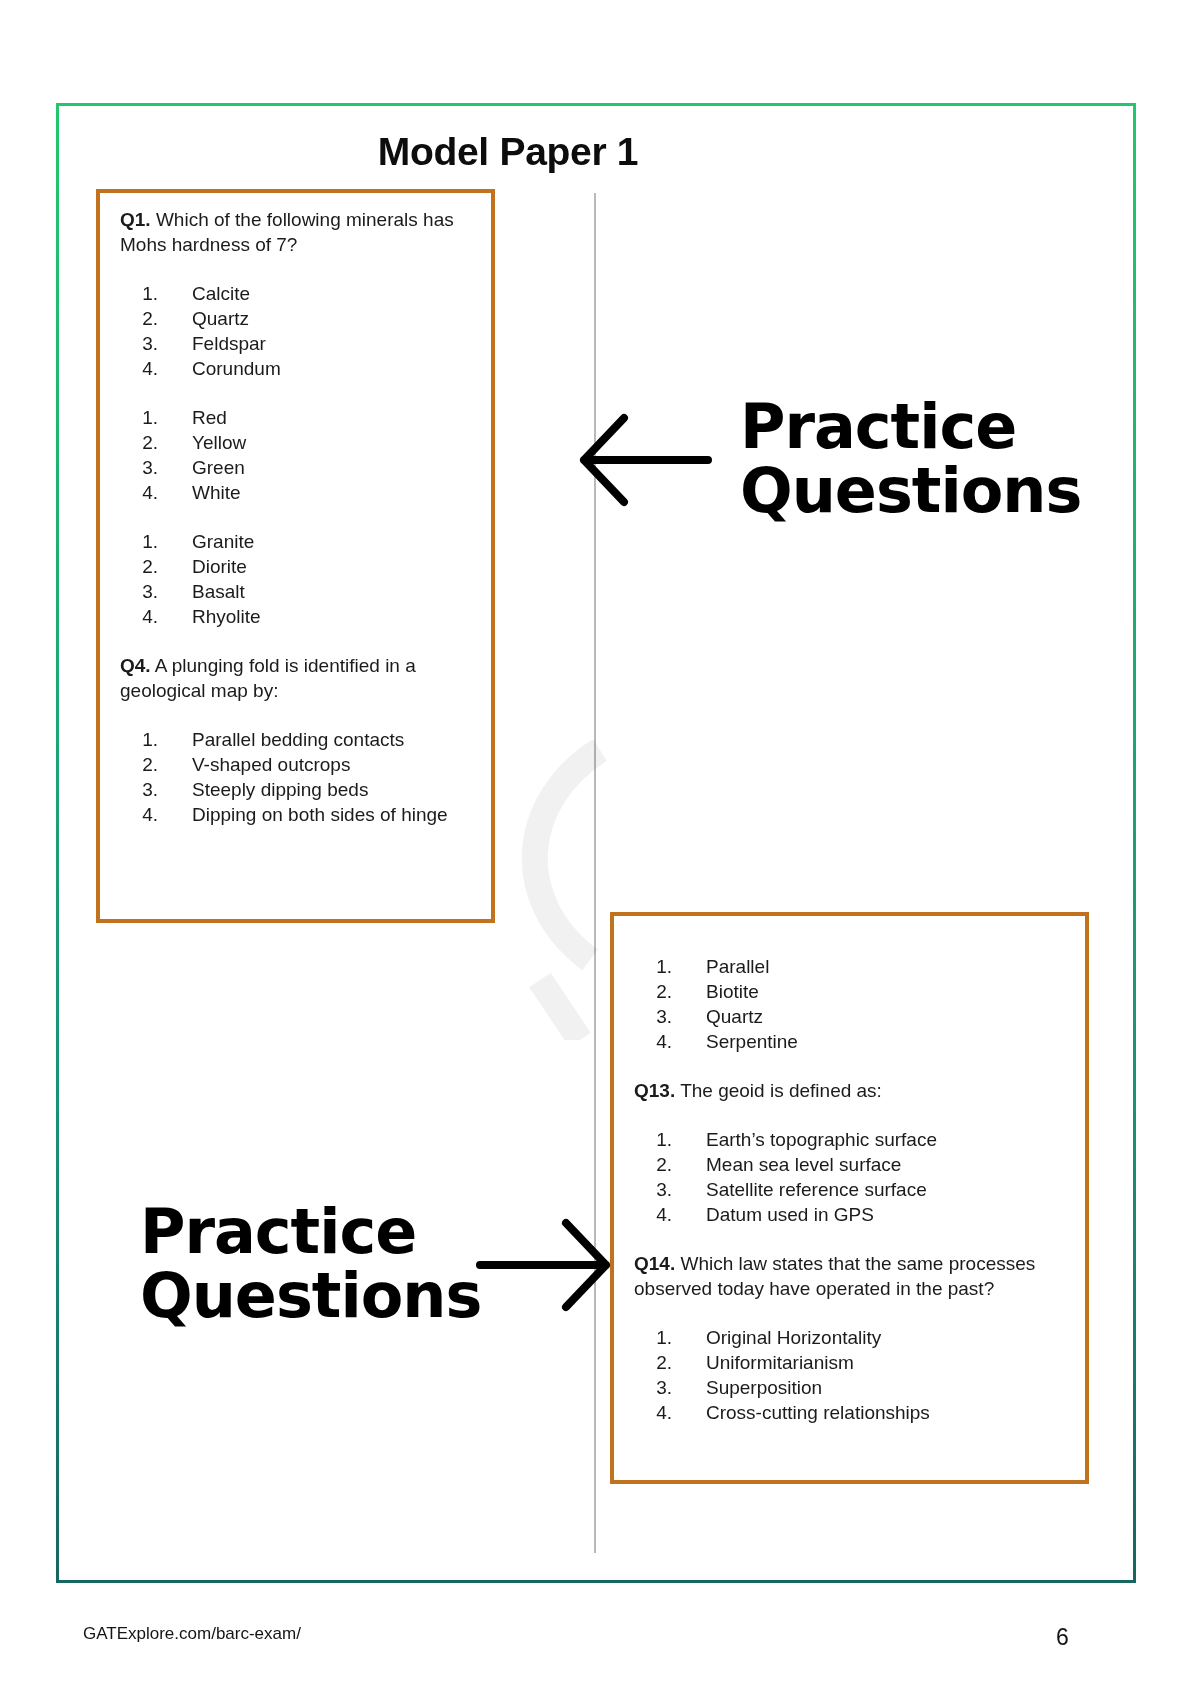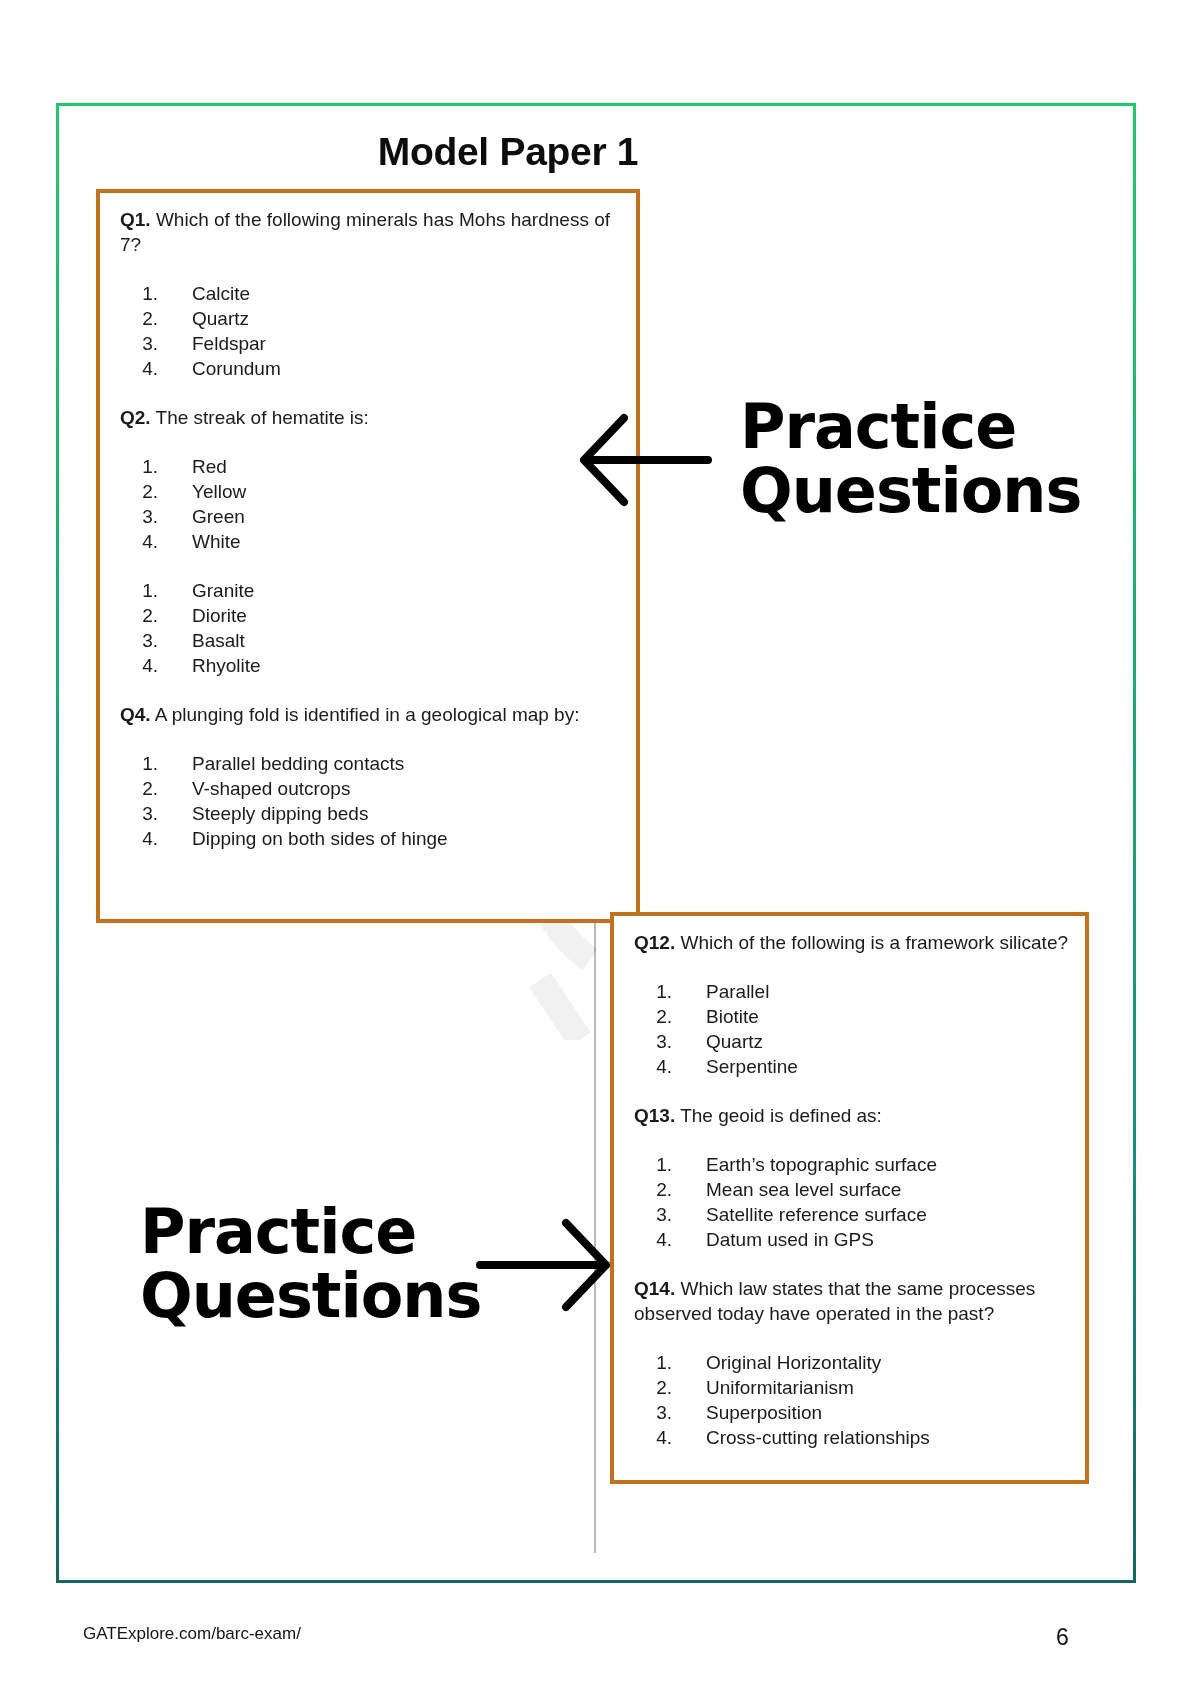--- a/index.html
+++ b/index.html
@@ -5,21 +5,21 @@
   html, body { margin: 0; padding: 0; background: #ffffff; }
   body { width: 1192px; height: 1684px; position: relative; overflow: hidden;
          font-family: "Liberation Sans", sans-serif; color: #111; }
   .frame { position: absolute; left: 56px; top: 103px; width: 1074px; height: 1474px;
            border: 3px solid #1fc26a;
            border-image: linear-gradient(to bottom, #22c76d, #1a8f78 70%, #17665f) 1; }
   .title { position: absolute; left: 0; width: 1016px; top: 130px; text-align: center;
            font-size: 39px; font-weight: bold; letter-spacing: -0.3px; color: #0d0d0d; }
   .divider { position: absolute; left: 594px; top: 193px; width: 2px; height: 1360px; background: #b9b9b9; }
   .qbox { position: absolute; border: 4px solid #c0721f; background: #fff; box-sizing: border-box; }
-  .qbox.left { left: 96px; top: 189px; width: 544px; height: 734px; padding: 14px 16px 0 20px; }
+  .qbox.left { left: 96px; top: 189px; width: 399px; height: 734px; padding: 14px 16px 0 20px; }
   .qbox.right { left: 610px; top: 912px; width: 479px; height: 572px; padding: 14px 16px 0 20px; }
   .question { margin: 0; }
   .qtext { font-size: 19px; line-height: 25px; color: #1b1b1b; }
   .qnum { font-weight: bold; }
   .options { list-style: none; margin: 24px 0 24px 0; padding: 0; }
   .options li { font-size: 19px; line-height: 25px; display: flex; color: #1b1b1b; }
   .opt-n { width: 38px; text-align: right; padding-right: 0; margin-left: 0; box-sizing: border-box; }
   .opt-t { margin-left: 34px; text-align: right; }
   .callout { position: absolute; font-family: "DejaVu Sans", sans-serif; font-weight: bold;
              font-size: 62px; line-height: 64px; color: #000; letter-spacing: -1px; }
@@ -61,21 +61,20 @@
           <span class="opt-n">3.</span>
           <span class="opt-t">Feldspar</span>
         </li>
         <li>
           <span class="opt-n">4.</span>
           <span class="opt-t">Corundum</span>
         </li>
       </ul>
   </div>
     <div class="question">
-    <div class="qtext"><span class="qnum">Q2.</span><span class="qbody"> The streak of hematite is:</span></div>
     <ul class="options">
         <li>
           <span class="opt-n">1.</span>
           <span class="opt-t">Red</span>
         </li>
         <li>
           <span class="opt-n">2.</span>
           <span class="opt-t">Yellow</span>
         </li>
         <li>
@@ -126,21 +125,20 @@
         <li>
           <span class="opt-n">4.</span>
           <span class="opt-t">Dipping on both sides of hinge</span>
         </li>
       </ul>
   </div>
   </div>
 
 <div class="qbox right" id="rightbox">
     <div class="question">
-    <div class="qtext"><span class="qnum">Q12.</span><span class="qbody"> Which of the following is a framework silicate?</span></div>
     <ul class="options">
         <li>
           <span class="opt-n">1.</span>
           <span class="opt-t">Parallel</span>
         </li>
         <li>
           <span class="opt-n">2.</span>
           <span class="opt-t">Biotite</span>
         </li>
         <li>

